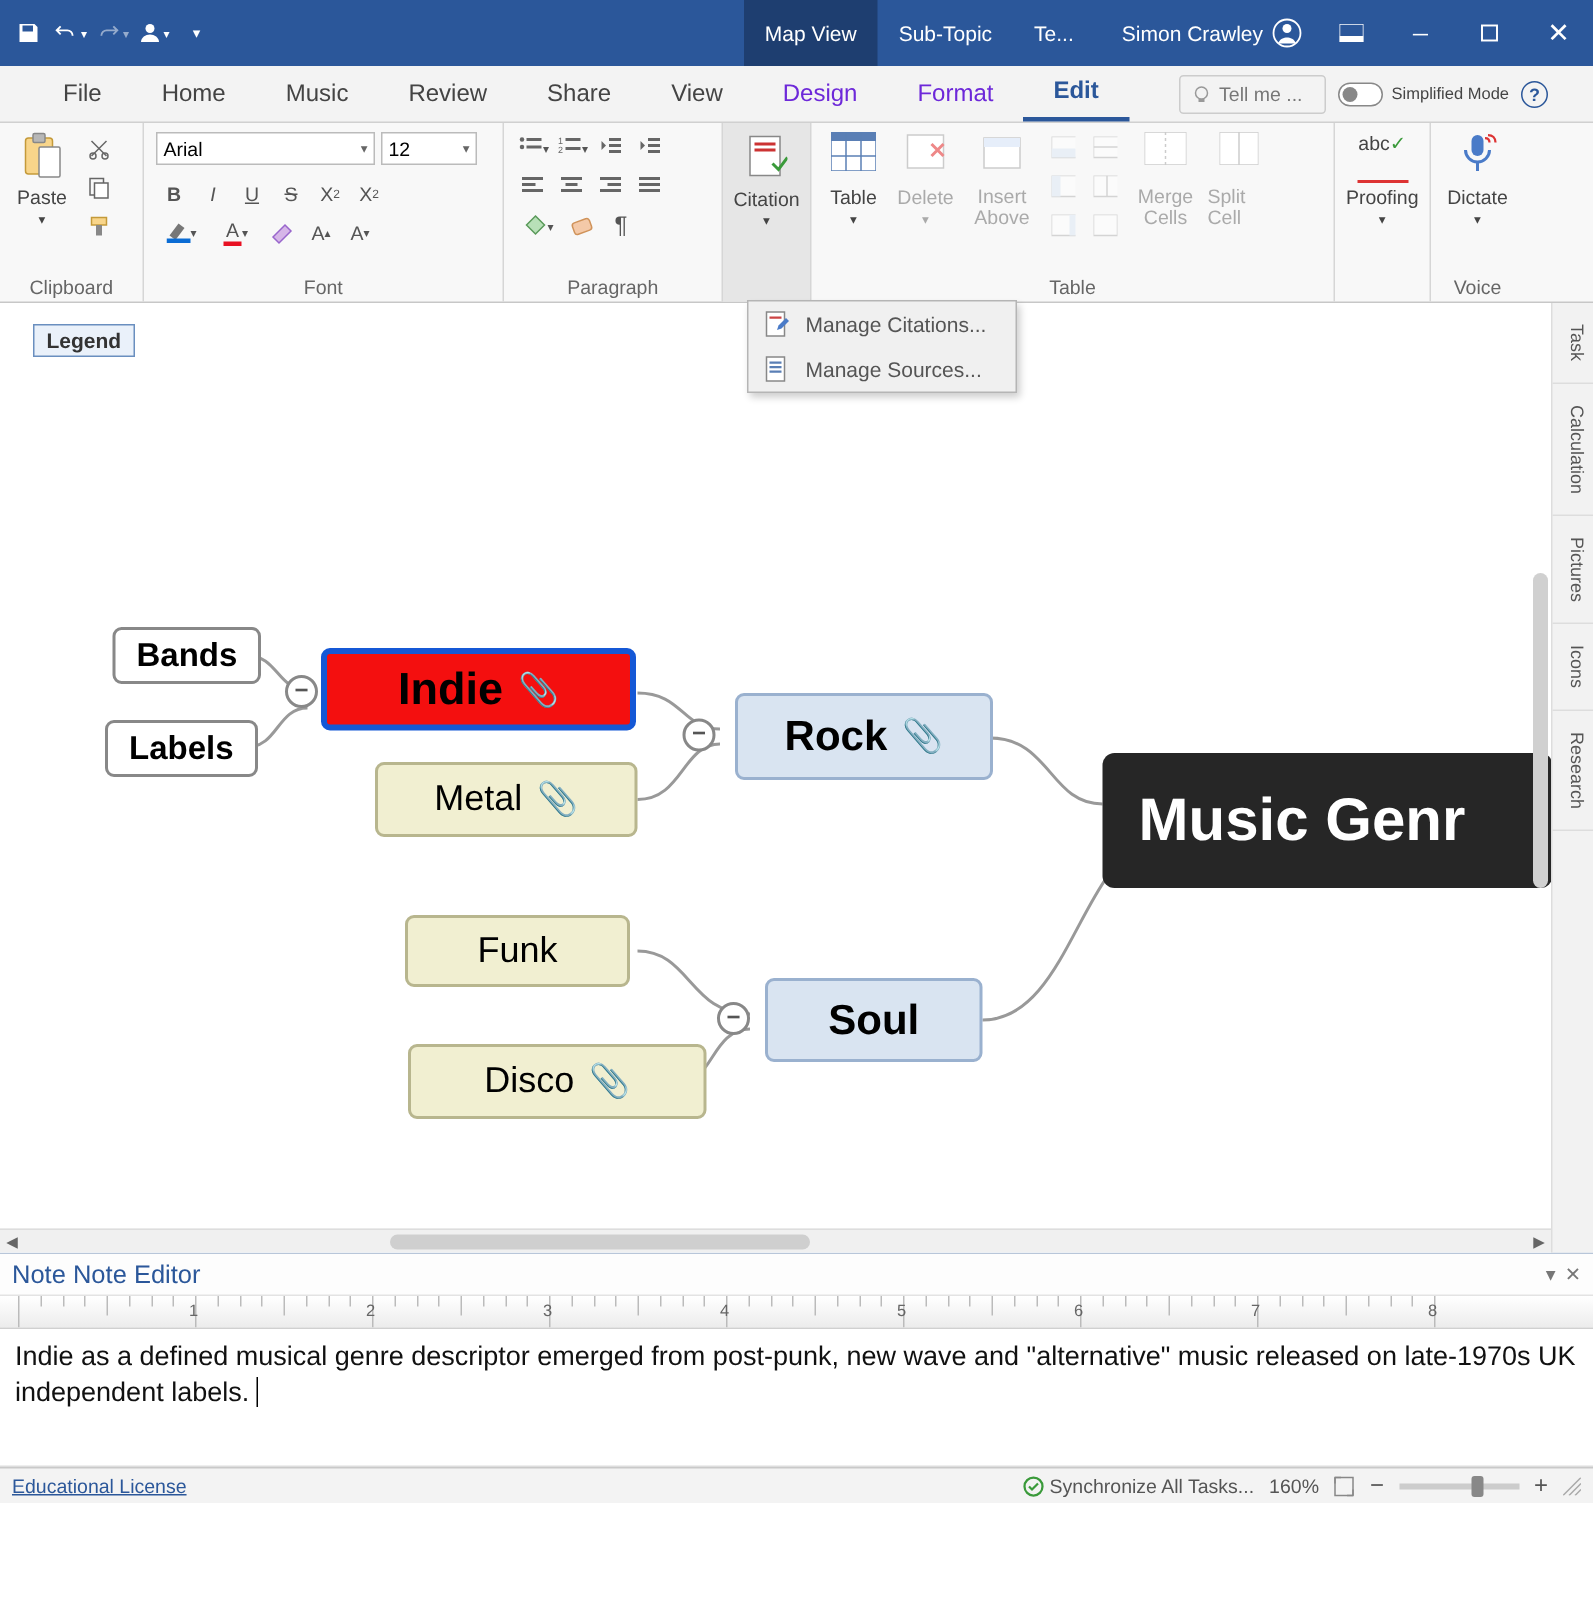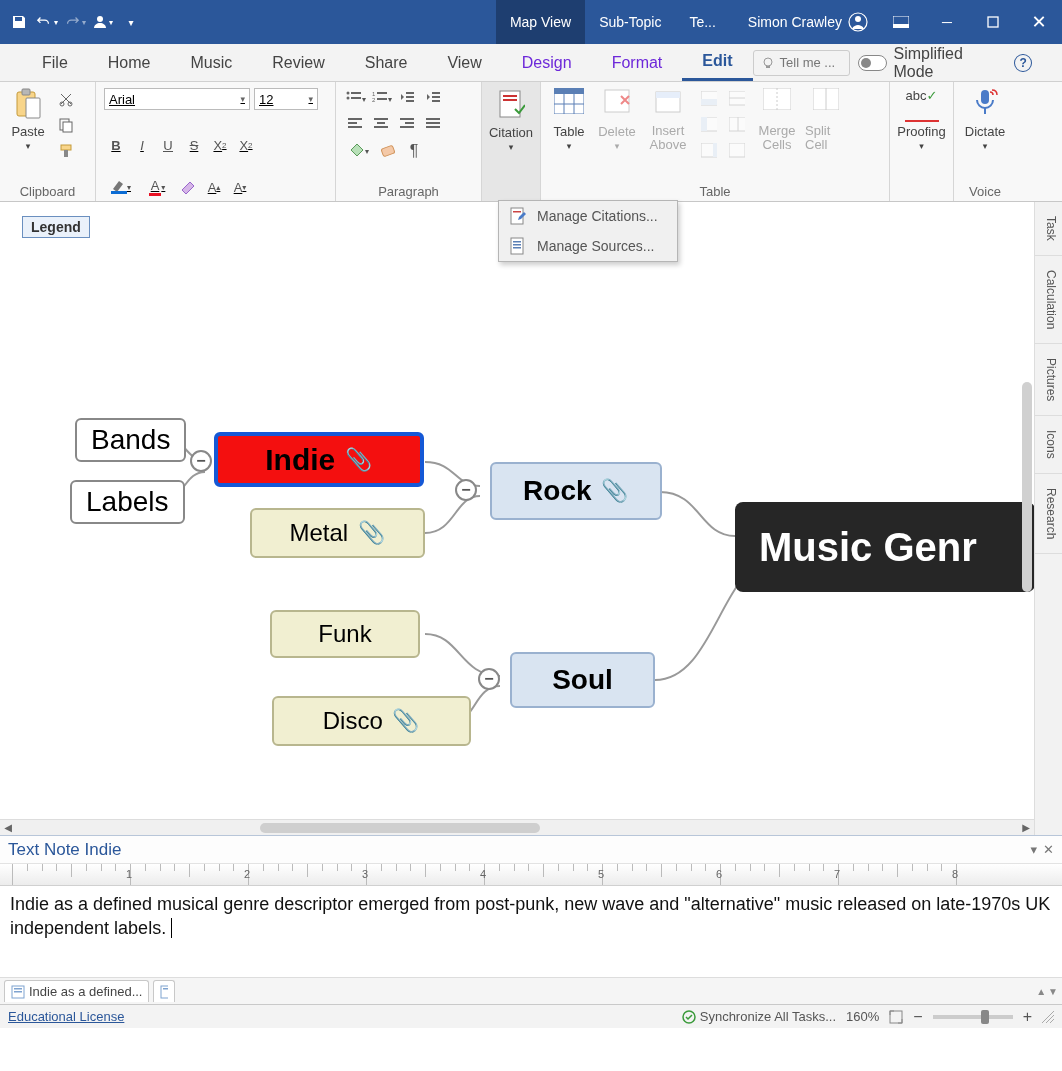--- a/index.html
+++ b/index.html
@@ -16,21 +16,21 @@
   .tb-user { display: flex; align-items: center; gap: 6px; padding: 0 10px; font-size: 14px; }
   .tb-winbtn { width: 46px; height: 44px; display: flex; align-items: center; justify-content: center; cursor: pointer; font-size: 14px; }
 
   
   .ribbon-tabs { height: 38px; background: #f3f3f3; border-bottom: 1px solid #d0d0d0; display: flex; align-items: stretch; padding: 0 22px; }
   .rtab { padding: 0 20px; display: flex; align-items: center; font-size: 16px; color: #444; cursor: pointer; }
   .rtab.contextual { color: #6d28d9; }
   .rtab.active { color: #2b579a; border-bottom: 3px solid #2b579a; font-weight: 600; }
   .ribbon-right { margin-left: auto; display: flex; align-items: center; gap: 8px; padding-right: 8px; }
   .tellme { border: 1px solid #ccc; border-radius: 3px; height: 26px; display: flex; align-items: center; padding: 0 8px; font-size: 13px; color: #777; gap: 6px; width: 98px; }
-  .simpmode { display: flex; align-items: center; gap: 6px; font-size: 16px; color: #444; }
+  .simpmode { display: flex; align-items: center; gap: 6px; font-size: 11px; color: #444; }
   .toggle-pill { width: 30px; height: 16px; border: 1px solid #888; border-radius: 9px; position: relative; background: #fff; }
   .toggle-pill::after { content: ""; position: absolute; width: 10px; height: 10px; background: #888; border-radius: 50%; top: 2px; left: 2px; }
   .help-q { width: 18px; height: 18px; border: 1.5px solid #2b579a; color: #2b579a; border-radius: 50%; display: flex; align-items: center; justify-content: center; font-size: 12px; font-weight: bold; }
 
   
   .ribbon-body { height: 120px; background: #f8f8f8; border-bottom: 1px solid #c7c7c7; display: flex; position: relative; }
   .rgroup { border-right: 1px solid #d6d6d6; padding: 4px 6px 2px 6px; display: flex; flex-direction: column; }
   .rgroup-content { flex: 1; display: flex; align-items: flex-start; gap: 4px; }
   .rgroup-label { text-align: center; font-size: 13px; color: #666; padding: 2px 0 0 0; position: relative; }
   .rg-big { width: 44px; display: flex; flex-direction: column; align-items: center; justify-content: flex-start; gap: 2px; font-size: 13px; color: #444; padding-top: 2px; cursor: pointer; }
@@ -55,21 +55,21 @@
   
   .canvas-wrap { position: relative; height: 633px; display: flex; }
   .canvas { flex: 1; position: relative; background: #fff; overflow: hidden; }
   .legend-box { position: absolute; top: 14px; left: 22px; border: 1px solid #6a8fbf; background: #eaf1fa; padding: 2px 8px; font-size: 14px; font-weight: 600; color: #333; }
   .side-tabs { width: 28px; background: #f2f2f2; border-left: 1px solid #ddd; display: flex; flex-direction: column; }
   .side-tab { flex: 0 0 auto; writing-mode: vertical-rl; text-orientation: mixed; padding: 14px 4px; font-size: 12px; color: #555; border-bottom: 1px solid #ddd; text-align: center; cursor: pointer; }
   .vscroll-thumb { position: absolute; right: 30px; top: 180px; width: 10px; height: 210px; background: #d0d0d0; border-radius: 5px; }
 
   
   .node { position: absolute; border-radius: 6px; display: flex; align-items: center; justify-content: center; gap: 10px; font-size: 24px; font-weight: 500; padding: 6px 18px; }
-  .n-small { background: #fff; border: 2px solid #888; font-size: 28px; padding: 4px 14px; }
+  .n-small { background: #fff; border: 2px solid #888; font-size: 22px; padding: 4px 14px; font-weight: bold; }
   .n-yellow { background: #f1efd1; border: 2px solid #b8b68e; }
   .n-blue { background: #d9e4f1; border: 2px solid #9ab1cf; font-size: 28px; font-weight: 600; }
   .n-root { background: #262626; color: #fff; font-size: 40px; font-weight: bold; border-radius: 8px; padding: 18px 24px; }
   .n-selected { background: #f40f0f; border: 4px solid #1558d6; color: #000; }
   .clip-icon { font-size: 22px; color: #555; }
   .collapse { position: absolute; width: 22px; height: 22px; border: 2px solid #888; border-radius: 50%; background: #fff; display: flex; align-items: center; justify-content: center; font-size: 16px; color: #555; font-weight: bold; }
   .mm-svg { position: absolute; top: 0; left: 0; overflow: visible; pointer-events: none; }
 
   .hscroll { position: absolute; bottom: 0; left: 0; right: 0; height: 16px; background: #f0f0f0; border-top: 1px solid #ddd; display: flex; align-items: center; }
   .hthumb { position: absolute; left: 260px; width: 280px; height: 10px; background: #cfcfcf; border-radius: 5px; top: 3px; }
@@ -215,21 +215,21 @@
               <rect x="3" y="2" width="10" height="5" fill="#f8d58a" stroke="#c49a3a"></rect>
               <rect x="6" y="7" width="4" height="7" fill="#888"></rect>
             </svg>
           </div>
       </div>
     </div>
     <div class="rgroup-label">Clipboard</div>
   </div>
 
   <div class="rgroup" style="width:240px;">
-    <div class="rgroup-content" style="flex-direction:column;gap:20px;padding:2px;text-decoration:underline;">
+    <div class="rgroup-content" style="flex-direction:column;gap:4px;padding:2px;">
       <div class="fontsel">
         <div class="combo" style="width:146px;">
             <span>Arial</span>
             <span class="caret">▾</span>
           </div>
         <div class="combo" style="width:64px;">
             <span>12</span>
             <span class="caret">▾</span>
           </div>
       </div>
@@ -585,21 +585,21 @@
     <div class="side-tab">Task</div>
     <div class="side-tab">Calculation</div>
     <div class="side-tab">Pictures</div>
     <div class="side-tab">Icons</div>
     <div class="side-tab">Research</div>
   </div>
 </div>
 
 <div class="tne">
   <div class="tne-header">
-    <span>Text Note Indie</span>
+    <span>Note Note Editor</span>
     <div class="sp">
       <span style="cursor:pointer;">▾</span>
       <span style="cursor:pointer;">✕</span>
     </div>
   </div>
   <div class="ruler" id="ruler">
       <div class="tick" style="left: 12px; height: 100%;"></div>
       <div class="tick" style="left: 26.75px; height: 35%;"></div>
       <div class="tick" style="left: 41.5px; height: 35%;"></div>
       <div class="tick" style="left: 56.25px; height: 35%;"></div>
@@ -669,40 +669,20 @@
       <div class="tick" style="left: 897px; height: 60%;"></div>
       <div class="tick" style="left: 911.75px; height: 35%;"></div>
       <div class="tick" style="left: 926.5px; height: 35%;"></div>
       <div class="tick" style="left: 941.25px; height: 35%;"></div>
       <div class="tick" style="left: 956px; height: 100%;"></div>
       <div class="num" style="left: 952px;">8</div>
     </div>
   <div class="tne-body">
     <span class="txt">Indie as a defined musical genre descriptor emerged from post-punk, new wave and "alternative" music released on late-1970s UK independent labels.</span><span class="text-cursor">&nbsp;</span>
   </div>
-  <div class="tne-tabs">
-    <div class="tne-tab">
-      <svg width="14" height="14">
-          <rect x="1" y="1" width="12" height="12" fill="#fff" stroke="#7fa3d0"></rect>
-          <rect x="3" y="3" width="8" height="1.5" fill="#7fa3d0"></rect>
-          <rect x="3" y="6" width="8" height="1.5" fill="#7fa3d0"></rect>
-        </svg>
-      <span>Indie as a defined...</span>
-    </div>
-    <div class="tne-tab" style="width:22px;justify-content:center;">
-      <svg width="14" height="14">
-          <rect x="1" y="1" width="12" height="12" fill="#fff" stroke="#7fa3d0"></rect>
-          <rect x="3" y="3" width="8" height="1.5" fill="#7fa3d0"></rect>
-        </svg>
-    </div>
-    <div style="margin-left:auto;display:flex;gap:2px;color:#888;">
-      <span style="cursor:pointer;font-size:10px;">▲</span>
-      <span style="cursor:pointer;font-size:10px;">▼</span>
-    </div>
-  </div>
 </div>
 
 <div class="statusbar">
   <span style="text-decoration:underline;cursor:pointer;">Educational License</span>
   <div class="right">
     <span style="display:flex;align-items:center;gap:4px;cursor:pointer;">
       <svg width="14" height="14">
           <circle cx="7" cy="7" r="6" fill="none" stroke="#3a9a3a" stroke-width="1.5"></circle>
           <path d="M4 7l2 2 4-4" stroke="#3a9a3a" fill="none" stroke-width="1.5"></path>
         </svg>

